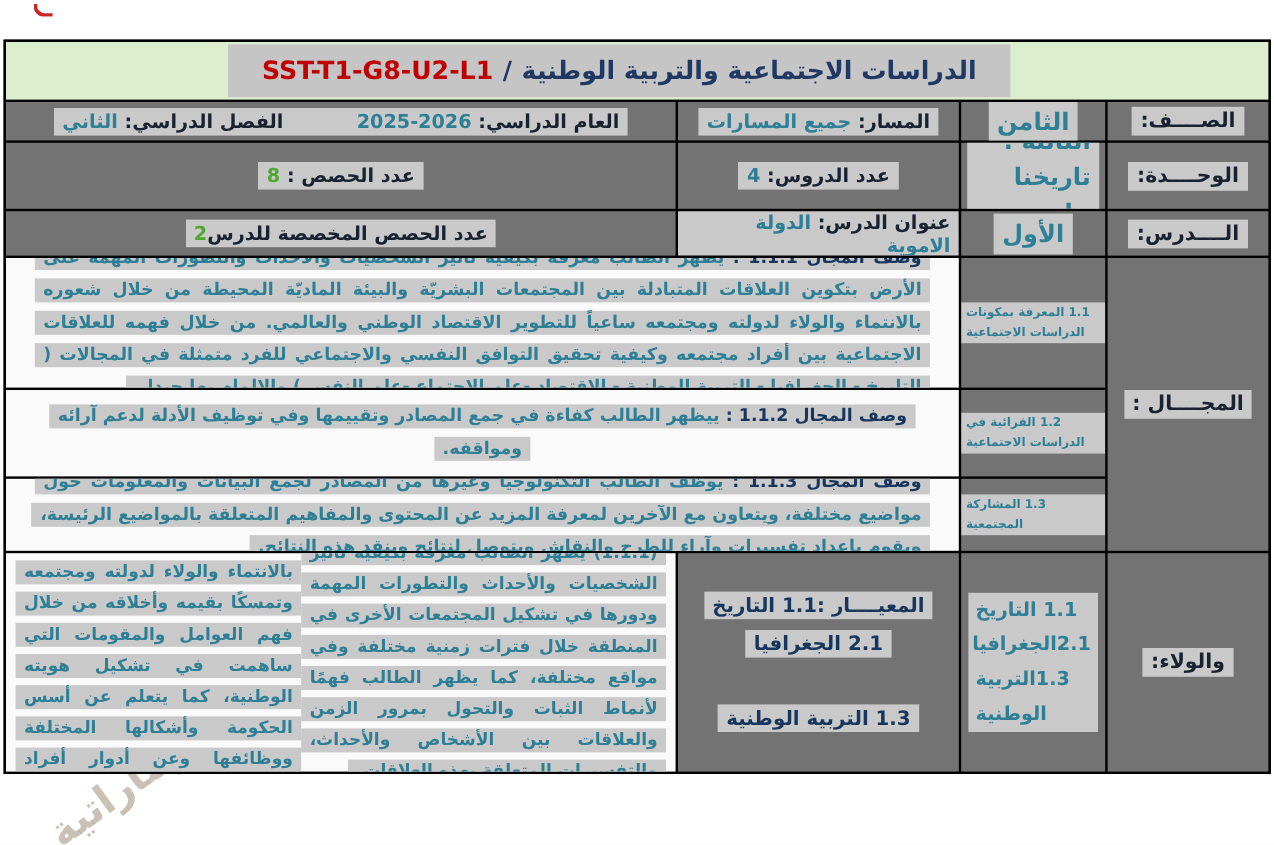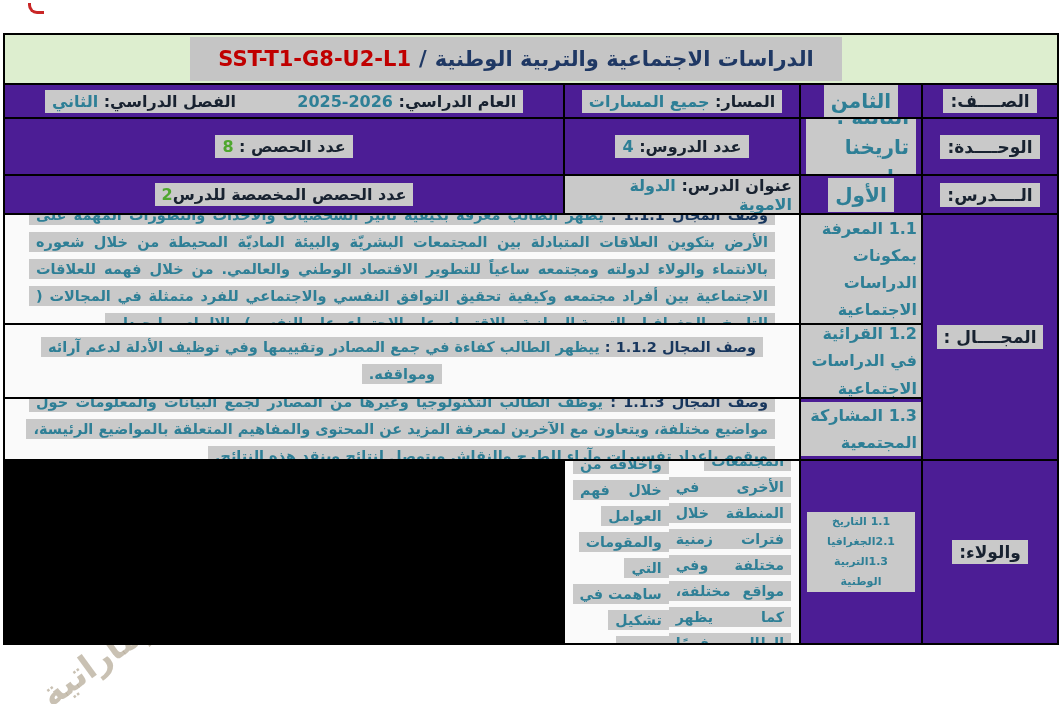--- a/index.html
+++ b/index.html
@@ -8,21 +8,21 @@
   .page { position:relative; width:1062px; height:704px; background:#ffffff; overflow:hidden; direction:rtl; }
 
   
   .sheet {
     position:absolute; left:3px; top:33px; width:1056px;
     display:grid; direction:rtl;
     grid-template-columns:134px 120px 234px 1fr;
     grid-template-rows:48px 32px 55px 37px 108px 72px 60px 182px;
     gap:2px; background:#000; border:2px solid #000;
   }
-  .cell { background:#4c1d95; display:flex; align-items:center; justify-content:center; overflow:hidden; position:relative; }
+  .cell { background:#737373; display:flex; align-items:center; justify-content:center; overflow:hidden; position:relative; }
   .cell.white { background:#fafafa; }
   .cell.desc-cell { grid-column:3 / 5; display:block; padding:4px 24px; }
 
   .box { background:#c9c9c9; padding:2px 7px; -webkit-box-decoration-break:clone; box-decoration-break:clone; }
   .lbl { color:#182230; font-size:17px; }
   .dark { color:#182230; }
   .navy { color:#17365d; }
   .teal { color:#2e7f96; }
   .green { color:#4ea72e; }
   .sp { display:inline-block; width:50px; }
@@ -34,28 +34,28 @@
   .title-ar { color:#1f3864; font-size:21px; }
   .title-sep { color:#1f3864; font-size:21px; }
   .title-code { color:#c00000; font-size:21px; direction:ltr; unicode-bidi:embed; }
 
   
   .val-teal { color:#2e7f96; font-size:20px; line-height:1.5; }
   .pair { font-size:16px; }
 
   
   .majal-label-cell { grid-row:5 / 8; }
-  .majal-name { font-size:16px; line-height:1.7; text-align:right; padding:0 4px; }
+  .majal-name { font-size:10px; line-height:1.7; text-align:left; padding:0 4px; }
   .desc { text-align:justify; color:#2e7f96; font-size:14.5px; line-height:27px; }
   .desc .box b { font-weight:bold; }
   .desc-center { text-align:center; }
   .vmid { display:flex; flex-direction:column; justify-content:center; height:100%; }
 
   
-  .axes { font-size:11px; line-height:1.8; text-align:center; padding:0 6px; }
+  .axes { font-size:16px; line-height:1.8; text-align:left; padding:0 6px; }
   .standards { display:flex; flex-direction:column; justify-content:center; height:100%; gap:4px; text-align:center; }
   .standards .line { font-size:16.5px; line-height:1.7; }
   .std-gap { height:26px; }
   .outcomes { padding:3px 8px; }
   .outcomes .desc { line-height:26px; font-size:14.2px; }
   .outcomes .desc + .desc { margin-top:5px; }
 
   
   .wm { position:absolute; pointer-events:none; }
   .wm-year { font-size:21px; color:rgba(110,110,110,0.30); letter-spacing:1px; }
@@ -181,19 +181,27 @@
         <p class="desc"><span class="box"><b class="navy">وصف المجال 1.1.3 :</b> <span>يوظف الطالب التكنولوجيا وغيرها من المصادر لجمع البيانات والمعلومات حول مواضيع مختلفة، ويتعاون مع الآخرين لمعرفة المزيد عن المحتوى والمفاهيم المتعلقة بالمواضيع الرئيسة، ويقوم بإعداد تفسيرات وآراء للطرح والنقاش ويتوصل لنتائج وينقد هذه النتائج.</span></span></p>
       </div>
     </div>
 
     <div class="cell">
       <span class="box lbl">والولاء:</span>
     </div>
     <div class="cell">
       <span class="box teal axes" style="max-width:108px;">1.1 التاريخ 2.1الجغرافيا 1.3التربية الوطنية</span>
     </div>
+    <div class="cell">
+      <div class="standards">
+        <div class="line"><span class="box navy">المعيــــار :1.1 التاريخ</span></div>
+        <div class="line"><span class="box navy">2.1 الجغرافيا</span></div>
+        <div class="std-gap"></div>
+        <div class="line"><span class="box navy">1.3 التربية الوطنية</span></div>
+      </div>
+    </div>
     <div class="cell white outcomes">
       <p class="desc"><span class="box">(1.1.1) يظهر الطالب معرفة بكيفية تأثير الشخصيات والأحداث والتطورات المهمة ودورها في تشكيل المجتمعات الأخرى في المنطقة خلال فترات زمنية مختلفة وفي مواقع مختلفة، كما يظهر الطالب فهمًا لأنماط الثبات والتحول بمرور الزمن والعلاقات بين الأشخاص والأحداث، والتفسيرات المتعلقة بهذه العلاقات.</span></p>
       <p class="desc"><span class="box">(1.1.3) يظهر الطالب شعورًا بالانتماء والولاء  لدولته ومجتمعه وتمسكًا بقيمه وأخلاقه من خلال فهم العوامل والمقومات التي ساهمت في تشكيل هويته الوطنية، كما يتعلم عن أسس الحكومة وأشكالها المختلفة ووظائفها وعن أدوار أفراد المجتمع.</span></p>
     </div>
 
   </div>
 </div>
 
 </body></html>

